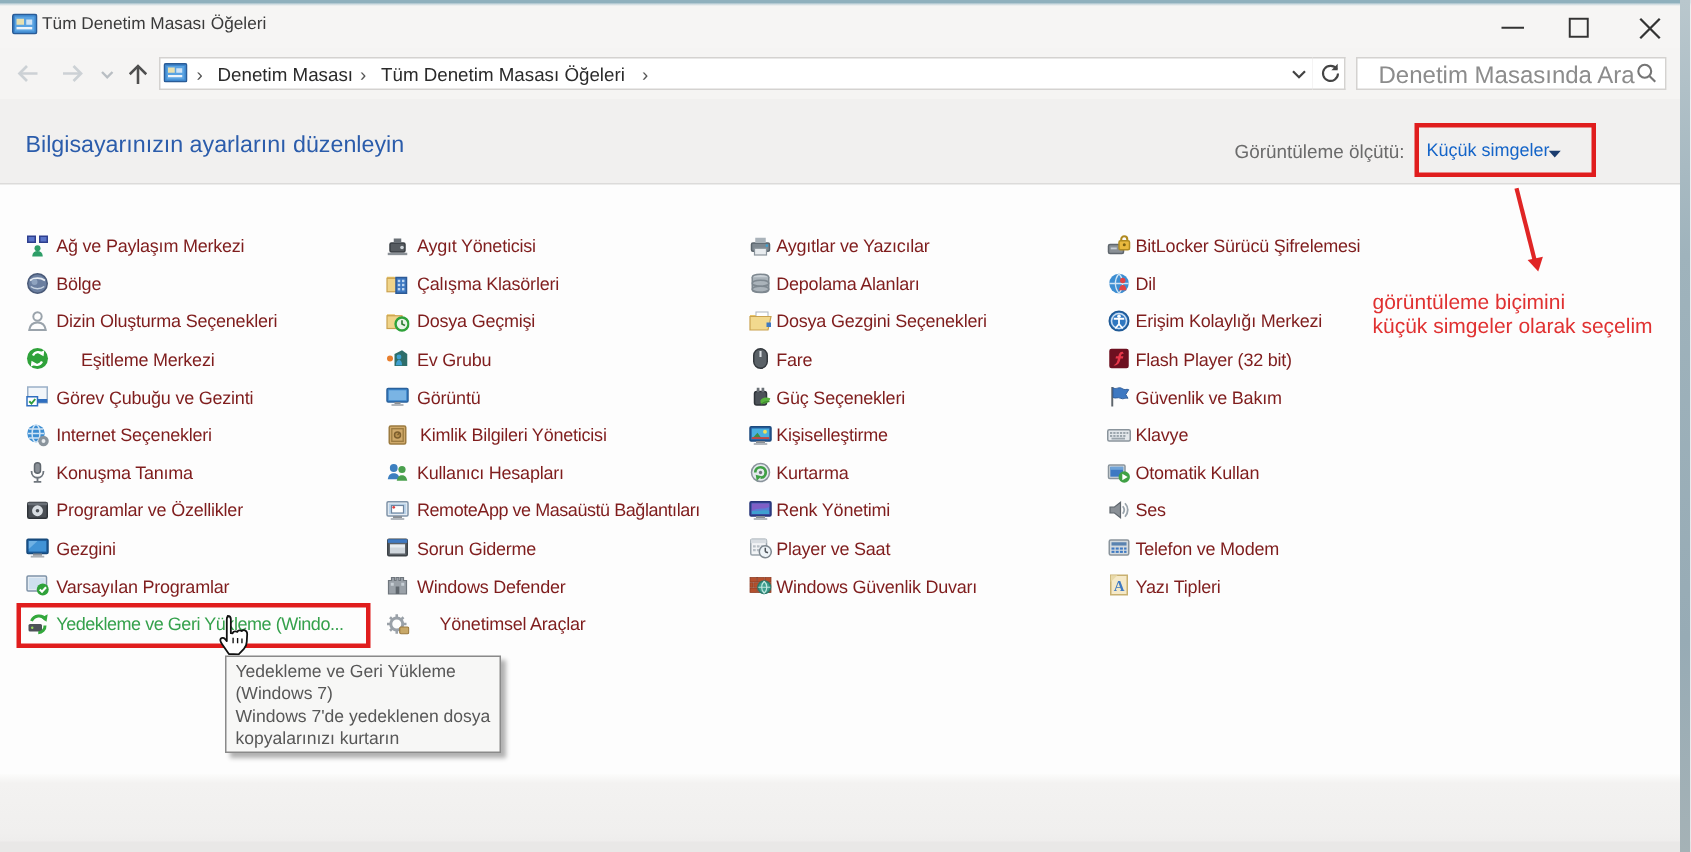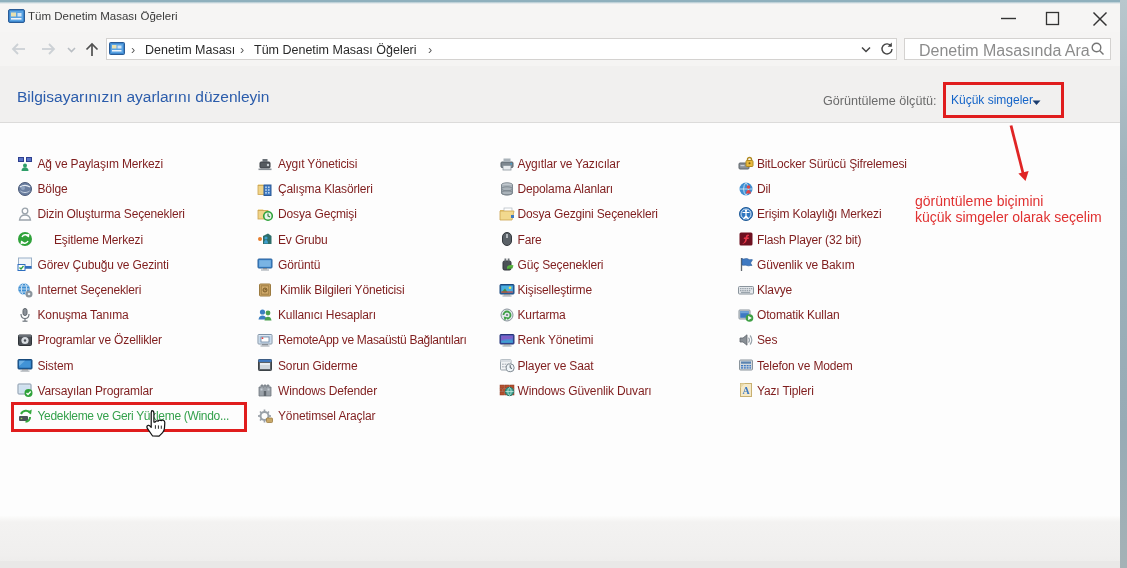--- a/index.html
+++ b/index.html
@@ -204,21 +204,21 @@
         <span style="left:20.5px">Programlar ve Özellikler</span>
       </div>
   <div class="it" style="left:17.0px;top:357.1px">
         <svg width="16" height="16">
           <rect x="1" y="2.5" width="14" height="9.5" rx="0.8" fill="#1e5f9e" stroke="#174a7c"></rect>
           <rect x="2.2" y="3.7" width="11.6" height="7" fill="#4193d6"></rect>
           <path d="M2.2 3.7 L8 3.7 L2.2 9 Z" fill="#6fb1e4"></path>
           <rect x="5" y="12" width="6" height="1.5" fill="#8a9097"></rect>
           <rect x="3.5" y="13.5" width="9" height="1.2" fill="#aab0b6"></rect>
         </svg>
-        <span style="left:20.5px">Sistem</span>
+        <span style="left:20.5px">Gezgini</span>
       </div>
   <div class="it" style="left:17.0px;top:382.3px">
         <svg width="16" height="16">
           <rect x="1" y="2" width="13" height="10" rx="0.8" fill="#e8eef4" stroke="#7f93a8"></rect>
           <rect x="2.2" y="3.2" width="10.6" height="7.6" fill="#cfe0ef"></rect>
           <circle cx="11.5" cy="11" r="4" fill="#2fa23a"></circle>
           <path d="M9.5 11 L11 12.5 L13.7 9.5" stroke="#fff" stroke-width="1.4" fill="none"></path>
         </svg>
         <span style="left:20.5px">Varsayılan Programlar</span>
       </div>
@@ -339,21 +339,21 @@
             <line x1="7.5" y1="12.2" x2="7.5" y2="14.5"></line>
             <line x1="1" y1="8" x2="3.3" y2="8"></line>
             <line x1="11.7" y1="8" x2="14" y2="8"></line>
             <line x1="3" y1="3.5" x2="4.6" y2="5.1"></line>
             <line x1="10.4" y1="10.9" x2="12" y2="12.5"></line>
             <line x1="3" y1="12.5" x2="4.6" y2="10.9"></line>
             <line x1="10.4" y1="5.1" x2="12" y2="3.5"></line>
           </g>
           <rect x="9.5" y="10" width="6" height="4.5" rx="0.8" fill="#c8a868" stroke="#9c7b40" stroke-width="0.8"></rect>
         </svg>
-        <span style="left:21.0px">Yönetimsel Araçlar</span>
+        <span style="left:36px">Yönetimsel Araçlar</span>
       </div>
   <div class="it" style="left:499.0px;top:155.5px">
         <svg width="16" height="16">
           <rect x="2" y="6" width="12" height="5.5" rx="1" fill="#7e8890" stroke="#5a646c"></rect>
           <rect x="4.5" y="2.5" width="7" height="3.5" fill="#aab3ba"></rect>
           <rect x="4" y="9.5" width="8" height="4.5" fill="#e8ecef" stroke="#8a949c" stroke-width="0.8"></rect>
           <circle cx="12.2" cy="7.8" r="0.9" fill="#3fa0d0"></circle>
         </svg>
         <span style="left:18.5px">Aygıtlar ve Yazıcılar</span>
       </div>
@@ -570,17 +570,18 @@
 
   <svg class="abs" style="left:142px;top:409px" width="26" height="32" viewBox="0 0 26 32">
     <path d="M9.8 1.6 C11.1 1.6 11.9 2.5 11.9 3.9 L11.9 13.1 L13.1 13.2 C13.2 12.3 14.1 11.7 15.1 11.9 L16.2 12.2 C16.5 11.5 17.3 11.1 18.2 11.3 L19.3 11.7 C19.7 11.1 20.5 10.9 21.3 11.2 C22.3 11.6 22.8 12.4 22.8 13.6 L22.5 18.9 C22.4 21 21.8 22.4 20.6 23.6 L17.1 27.2 L10.6 27 L6.2 20.7 C5 19 4.4 17.7 5.2 16.8 C6 15.9 7.4 16.2 8.3 17.3 L9.2 18.4 L9.2 3.9 C9.2 2.5 10 1.6 9.8 1.6 Z" fill="#fff" stroke="#111" stroke-width="1.2" stroke-linejoin="round"></path>
     <g stroke="#111" stroke-width="0.9">
         <line x1="13.4" y1="16.2" x2="13.4" y2="19.8"></line>
         <line x1="16.4" y1="16.4" x2="16.4" y2="19.8"></line>
         <line x1="19.3" y1="16.6" x2="19.3" y2="19.8"></line>
       </g>
   </svg>
 
+  <div id="tip" class="abs">Yedekleme ve Geri Yükleme<br>(Windows 7)<br>Windows 7'de yedeklenen dosya<br>kopyalarınızı kurtarın</div>
 
   <div id="botband" class="abs"></div>
   <div id="botstrip" class="abs"></div>
   <div id="rstrip" class="abs"></div>
 </div>
 
 </body></html>

